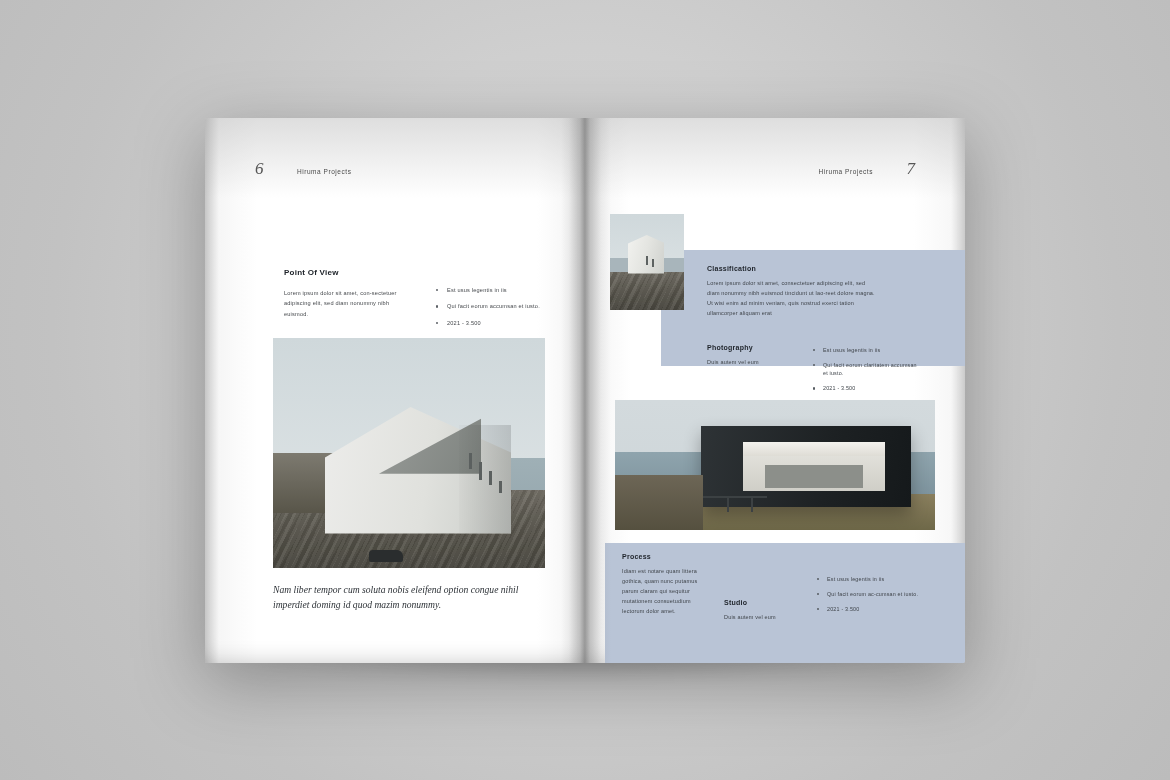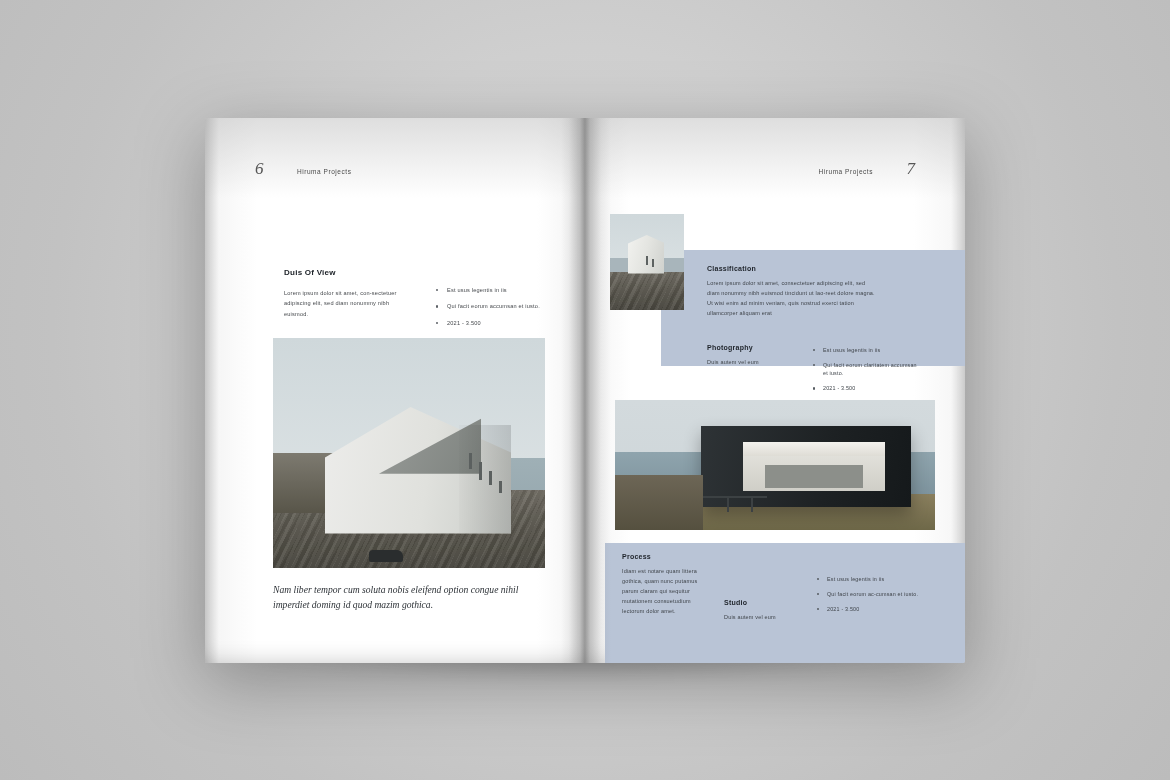--- a/index.html
+++ b/index.html
@@ -290,21 +290,21 @@
 <div class="backdrop"></div>
 <div class="spread-shadow"></div>
 
 <div class="spread">
 
   <div class="page page-left">
 
     <div class="folio folio-left">6</div>
     <div class="hdr hdr-left">Hiruma Projects</div>
 
-    <div class="l-title">Duis Of View</div>
+    <div class="l-title">Point Of View</div>
     <div class="l-body">Lorem ipsum dolor sit amet, con-sectetuer adipiscing elit, sed diam nonummy nibh euismod.</div>
 
     <ul class="l-list">
       <li>Est usus legentis in iis</li>
       <li>Qui facit eorum accumsan et iusto.</li>
       <li>2021 - 3.500</li>
     </ul>
 
     <div class="l-photo">
       <div class="sky"></div>
@@ -321,21 +321,21 @@
       <div style="position:absolute;left:186px;top:38%;width:52px;height:47%;background:linear-gradient(to right,rgba(0,0,0,0.02),rgba(0,0,0,0.14));"></div>
 
       <div style="position:absolute;left:196px;top:50%;width:3px;height:16px;background:#5b605f;"></div>
       <div style="position:absolute;left:206px;top:54%;width:3px;height:18px;background:#5b605f;"></div>
       <div style="position:absolute;left:216px;top:58%;width:3px;height:14px;background:#5b605f;"></div>
       <div style="position:absolute;left:226px;top:62%;width:3px;height:12px;background:#5b605f;"></div>
 
       <div style="position:absolute;left:96px;bottom:6px;width:34px;height:12px;background:#2a2d2e;border-radius:4px 6px 2px 2px;"></div>
     </div>
 
-    <div class="l-caption">Nam liber tempor cum soluta nobis eleifend option congue nihil imperdiet doming id quod mazim gothica.</div>
+    <div class="l-caption">Nam liber tempor cum soluta nobis eleifend option congue nihil imperdiet doming id quod mazim nonummy.</div>
   </div>
 
   <div class="page page-right">
 
     <div class="folio folio-right">7</div>
     <div class="hdr hdr-right">Hiruma Projects</div>
 
     <div class="r-panel"></div>
 
     <div class="r-photo-small">

